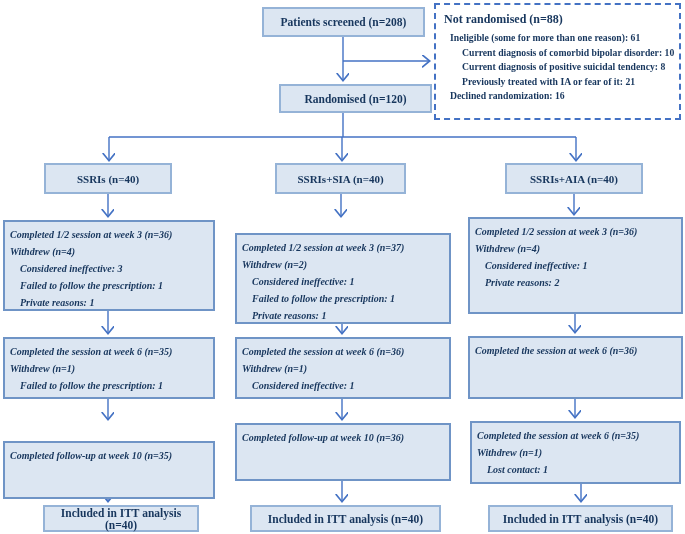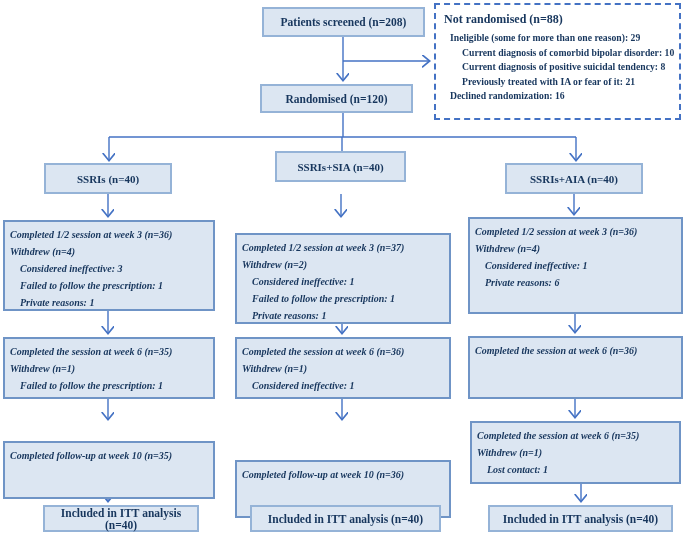--- a/index.html
+++ b/index.html
@@ -65,72 +65,72 @@
       <line x1="575" y1="314" x2="575" y2="332" marker-end="url(#arr)"></line>
       <line x1="575" y1="399" x2="575" y2="417" marker-end="url(#arr)"></line>
       <line x1="581" y1="484" x2="581" y2="501" marker-end="url(#arr)"></line>
     </g>
   </svg>
 
   <div class="box center f12" style="left:262px; top:7px; width:163px; height:30px;">Patients screened (n=208)</div>
 
   <div class="dashedbox" style="left:434px; top:3px; width:247px; height:117px;">
     <div class="nr-title">Not randomised (n=88)</div>
-    <div class="nr-item ind1">Ineligible (some for more than one reason): 29</div>
+    <div class="nr-item ind1">Ineligible (some for more than one reason): 61</div>
     <div class="nr-item ind2">Current diagnosis of comorbid bipolar disorder: 10</div>
     <div class="nr-item ind2">Current diagnosis of positive suicidal tendency: 8</div>
     <div class="nr-item ind2">Previously treated with IA or fear of it: 21</div>
     <div class="nr-item ind1">Declined randomization: 16</div>
   </div>
 
-  <div class="box center f12" style="left:260px; top:84px; width:153px; height:29px;">Randomised (n=120)</div>
+  <div class="box center f12" style="left:279px; top:84px; width:153px; height:29px;">Randomised (n=120)</div>
 
   <div class="box center f11" style="left:44px;  top:163px; width:128px; height:31px;">SSRIs (n=40)</div>
-  <div class="box center f11" style="left:275px; top:151px; width:131px; height:31px;">SSRIs+SIA (n=40)</div>
+  <div class="box center f11" style="left:275px; top:163px; width:131px; height:31px;">SSRIs+SIA (n=40)</div>
   <div class="box center f11" style="left:505px; top:163px; width:138px; height:31px;">SSRIs+AIA (n=40)</div>
 
   <div class="box detailbox detail" style="left:3px; top:220px; width:212px; height:91px;">
     <div>Completed 1/2 session at week 3 (n=36)</div>
     <div>Withdrew (n=4)</div>
     <div class="ind1">Considered ineffective: 3</div>
     <div class="ind1">Failed to follow the prescription: 1</div>
     <div class="ind1">Private reasons: 1</div>
   </div>
   <div class="box detailbox detail" style="left:235px; top:233px; width:216px; height:91px;">
     <div>Completed 1/2 session at week 3 (n=37)</div>
     <div>Withdrew (n=2)</div>
     <div class="ind1">Considered ineffective: 1</div>
     <div class="ind1">Failed to follow the prescription: 1</div>
     <div class="ind1">Private reasons: 1</div>
   </div>
   <div class="box detailbox detail" style="left:468px; top:217px; width:215px; height:97px;">
     <div>Completed 1/2 session at week 3 (n=36)</div>
     <div>Withdrew (n=4)</div>
     <div class="ind1">Considered ineffective: 1</div>
-    <div class="ind1">Private reasons: 6</div>
+    <div class="ind1">Private reasons: 2</div>
   </div>
 
   <div class="box detailbox detail" style="left:3px; top:337px; width:212px; height:62px;">
     <div>Completed the session at week 6 (n=35)</div>
     <div>Withdrew (n=1)</div>
     <div class="ind1">Failed to follow the prescription: 1</div>
   </div>
   <div class="box detailbox detail" style="left:235px; top:337px; width:216px; height:62px;">
     <div>Completed the session at week 6 (n=36)</div>
     <div>Withdrew (n=1)</div>
     <div class="ind1">Considered ineffective: 1</div>
   </div>
   <div class="box detailbox detail" style="left:468px; top:336px; width:215px; height:63px;">
     <div>Completed the session at week 6 (n=36)</div>
   </div>
 
   <div class="box detailbox detail" style="left:3px; top:441px; width:212px; height:58px;">
     <div>Completed follow-up at week 10 (n=35)</div>
   </div>
-  <div class="box detailbox detail" style="left:235px; top:423px; width:216px; height:58px;margin-top:37px;">
+  <div class="box detailbox detail" style="left:235px; top:423px; width:216px; height:58px;">
     <div>Completed follow-up at week 10 (n=36)</div>
   </div>
   <div class="box detailbox detail" style="left:470px; top:421px; width:211px; height:63px;">
     <div>Completed the session at week 6 (n=35)</div>
     <div>Withdrew (n=1)</div>
     <div class="ind1">Lost contact: 1</div>
   </div>
 
   <div class="box center f12" style="left:43px; top:505px; width:156px; height:27px;">Included in ITT analysis (n=40)</div>
   <div class="box center f12" style="left:250px; top:505px; width:191px; height:27px;">Included in ITT analysis (n=40)</div>

